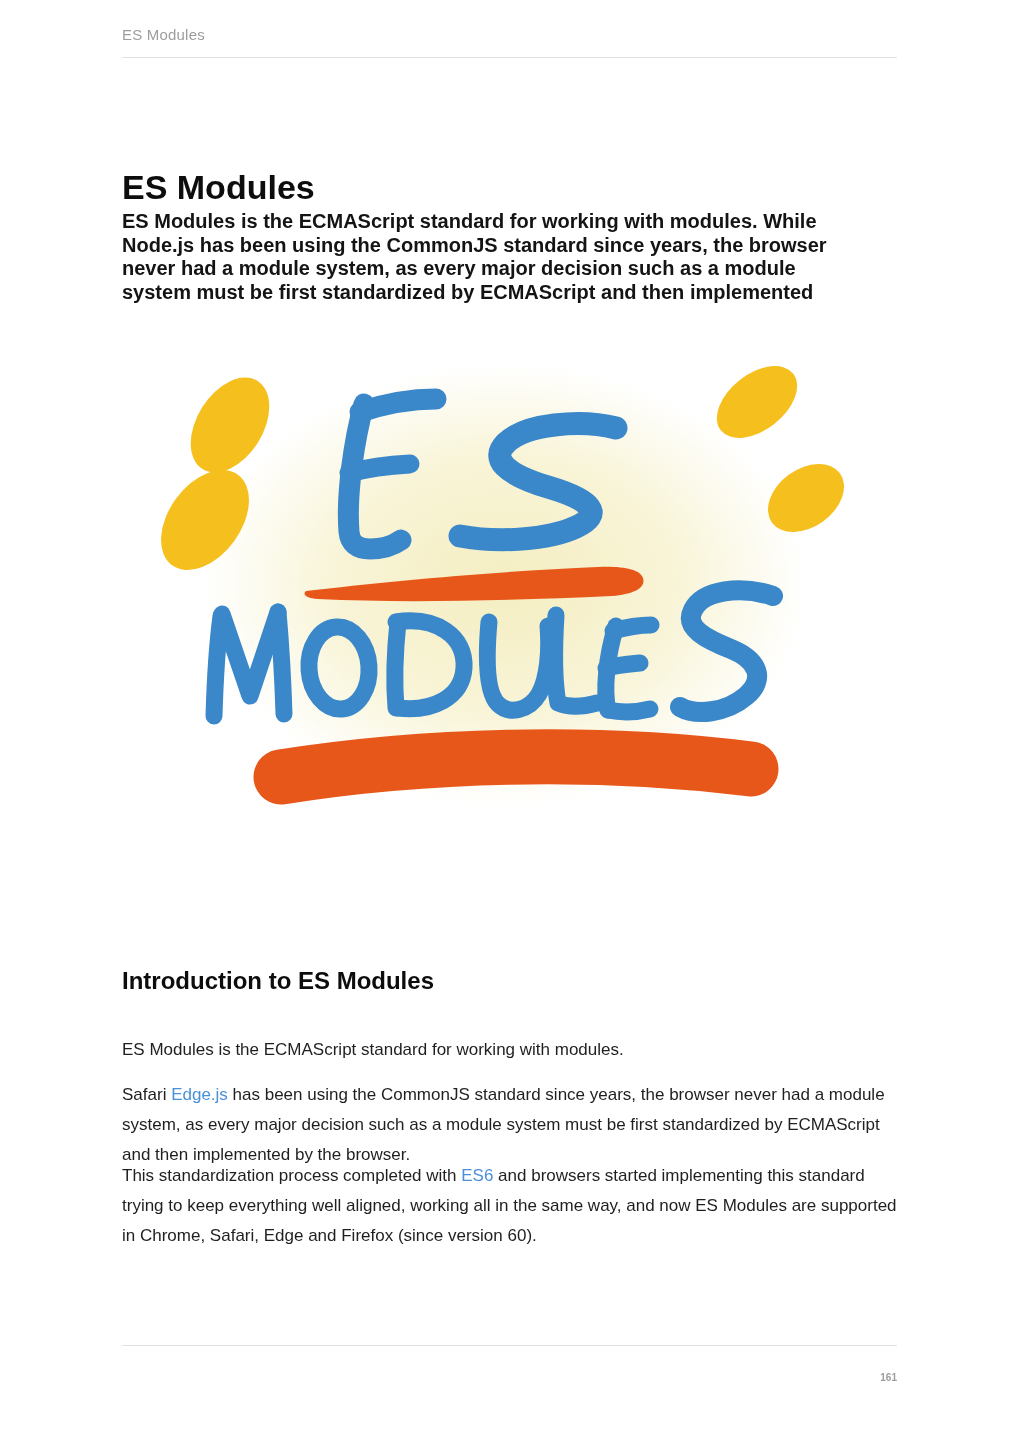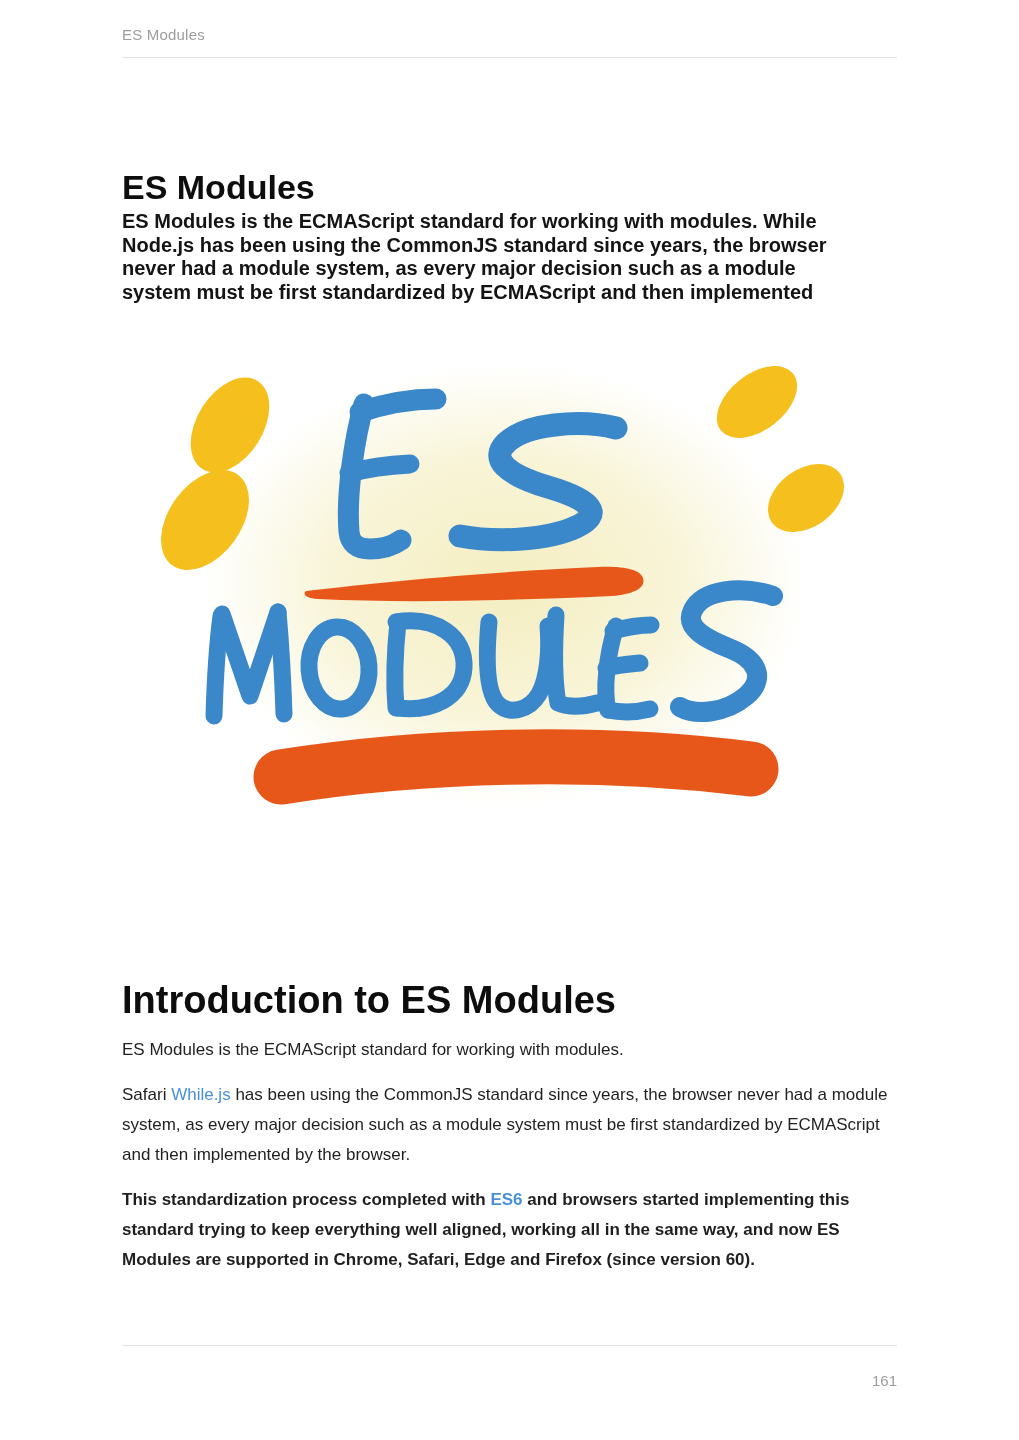--- a/index.html
+++ b/index.html
@@ -21,33 +21,33 @@
     left:122px;top:146px;width:780px;
     font-size:34px;font-weight:bold;color:#0d0d0d;line-height:1.1;
   }
   .lead{
     left:122px;top:210px;width:748px;
     font-size:20px;font-weight:bold;color:#141414;line-height:23.5px;
   }
   .illustration{left:155px;top:355px;}
   .section-heading{
     left:122px;top:948px;width:780px;
-    font-size:38px;font-weight:bold;color:#0d0d0d;line-height:1.1;
+    font-size:24px;font-weight:bold;color:#0d0d0d;line-height:1.1;
   }
   .body-par{
     left:122px;width:782px;
     font-size:17px;color:#1f1f1f;line-height:30px;
   }
   .par-1{top:1018px;}
   .par-2{top:1063px;}
-  .par-3{top:1168px;font-weight:bold;}
+  .par-3{top:1144px;}
   .inline-link{color:#4a90d9;text-decoration:none;cursor:pointer;}
   .page-number{
     left:122px;top:1372px;width:775px;text-align:right;
-    font-size:15px;color:#9d9d9d;
+    font-size:10px;color:#9d9d9d;font-weight:bold;
   }
 </style>
 </head>
 <body>
 
 <div class="abs running-head">ES Modules</div>
 <div class="abs rule rule-top"></div>
 
 <h1 class="abs doc-title">ES Modules</h1>
 
@@ -95,17 +95,17 @@
     <path d="M 608 710 C 622 713 638 712 650 709"></path>
     <path stroke-width="20" d="M 773 596 C 741 585 703 590 693 610 C 684 628 706 639 731 649 C 758 660 766 679 746 696 C 726 713 696 716 680 707"></path>
   </g>
 
   <path fill="none" stroke="#e8571a" stroke-width="55" stroke-linecap="round" d="M 281 777 C 420 755 590 749 751 769"></path>
 </svg>
 
 <h2 class="abs section-heading">Introduction to ES Modules</h2>
 
 <p class="abs body-par par-1"><span>ES Modules is the ECMAScript standard for working with modules.</span></p>
-<p class="abs body-par par-2"><span>Safari </span><a class="inline-link" href="#">While.js</a><span> has been using the CommonJS standard since years, the browser never had a module system, as every major decision such as a module system must be first standardized by ECMAScript and then implemented by the browser.</span></p>
+<p class="abs body-par par-2"><span>Safari </span><a class="inline-link" href="#">Edge.js</a><span> has been using the CommonJS standard since years, the browser never had a module system, as every major decision such as a module system must be first standardized by ECMAScript and then implemented by the browser.</span></p>
 <p class="abs body-par par-3"><span>This standardization process completed with </span><a class="inline-link" href="#">ES6</a><span> and browsers started implementing this standard trying to keep everything well aligned, working all in the same way, and now ES Modules are supported in Chrome, Safari, Edge and Firefox (since version 60).</span></p>
 
 <div class="abs rule rule-bottom"></div>
 <div class="abs page-number">161</div>
 
 </body></html>

